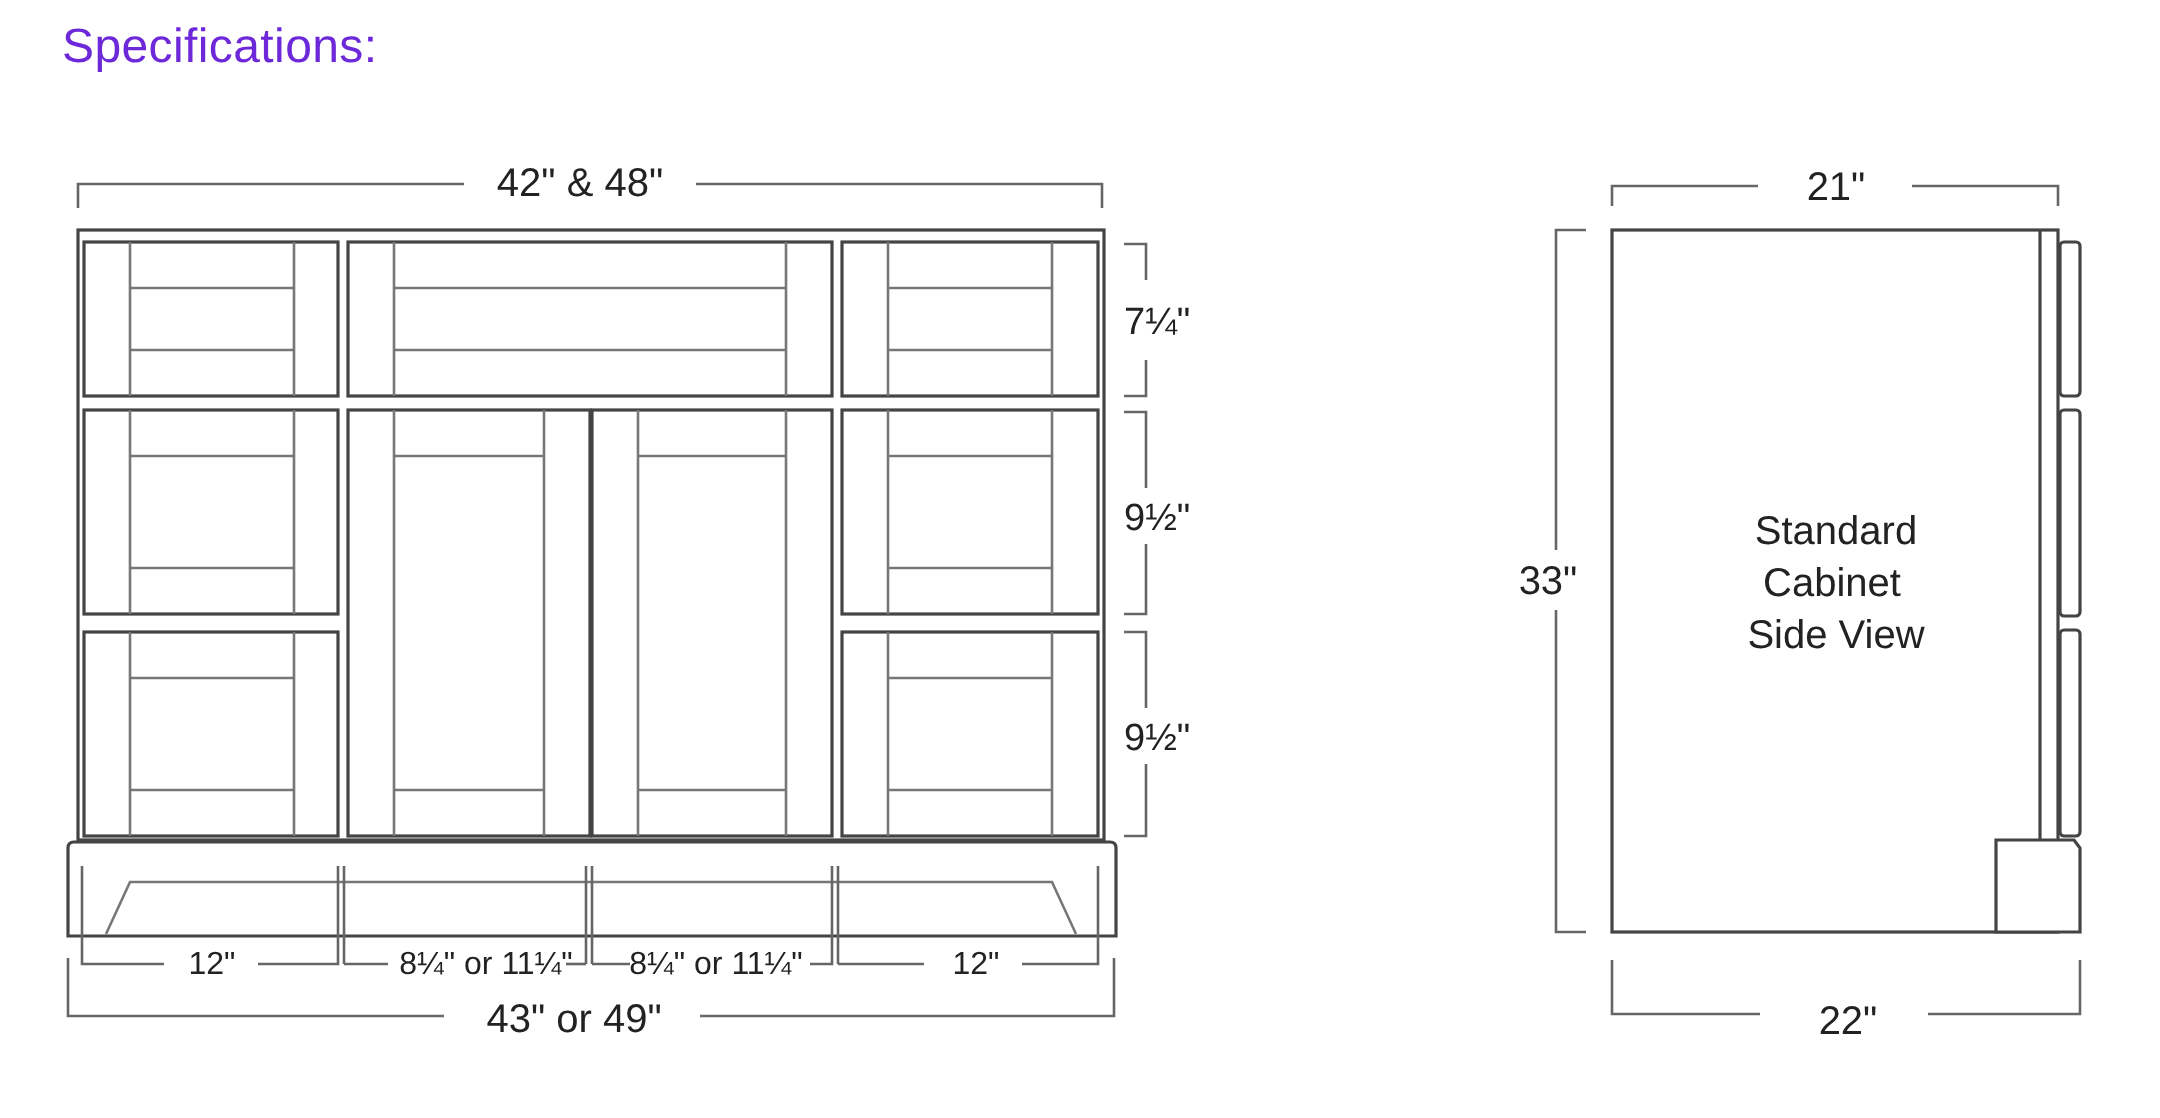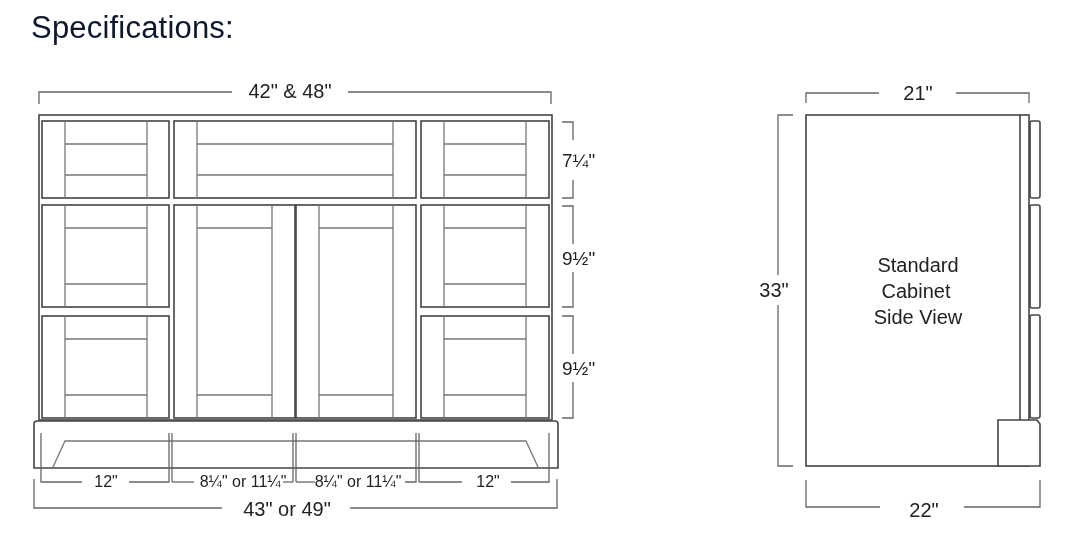--- a/index.html
+++ b/index.html
@@ -1,18 +1,18 @@
 <!DOCTYPE html>
 <html><head>
   <meta charset="utf-8">
   <style>
     html, body { margin: 0; padding: 0; background: #ffffff; }
     body { width: 1080px; height: 559px; position: relative; overflow: hidden;
            font-family: "Liberation Sans", "DejaVu Sans", sans-serif; color: #222; }
-    .title { position: absolute; left: 31px; top: 10px; font-size: 31px; font-weight: normal; color: #0f172a; margin: 0; letter-spacing: 0.2px; }
+    .title { position: absolute; left: 31px; top: 10px; font-size: 24px; font-weight: normal; color: #6d28d9; margin: 0; letter-spacing: 0.2px; }
     svg { position: absolute; left: 0; top: 0; }
     .lbl { font-family: "Liberation Sans", "DejaVu Sans", sans-serif; fill: #222; }
     .l20 { font-size: 20px; }
     .l16 { font-size: 16px; }
     .l19 { font-size: 19px; }
     .dim { stroke: #666; stroke-width: 1.3; fill: none; }
     .frm { stroke: #444; stroke-width: 1.6; fill: #fff; }
     .inn { stroke: #777; stroke-width: 1.3; fill: none; }
   </style>
 </head>

